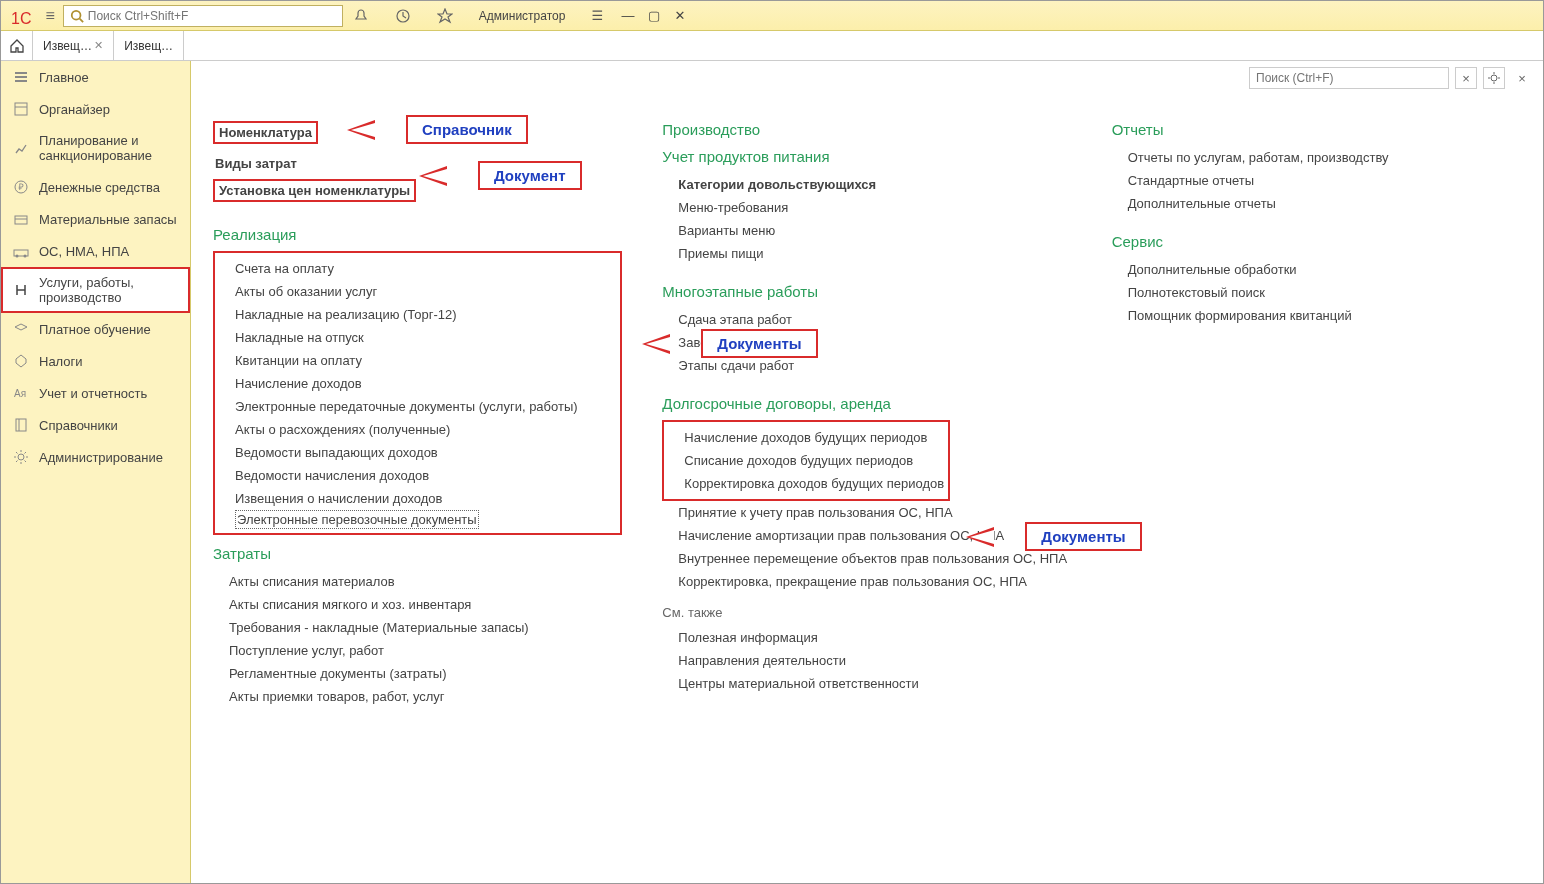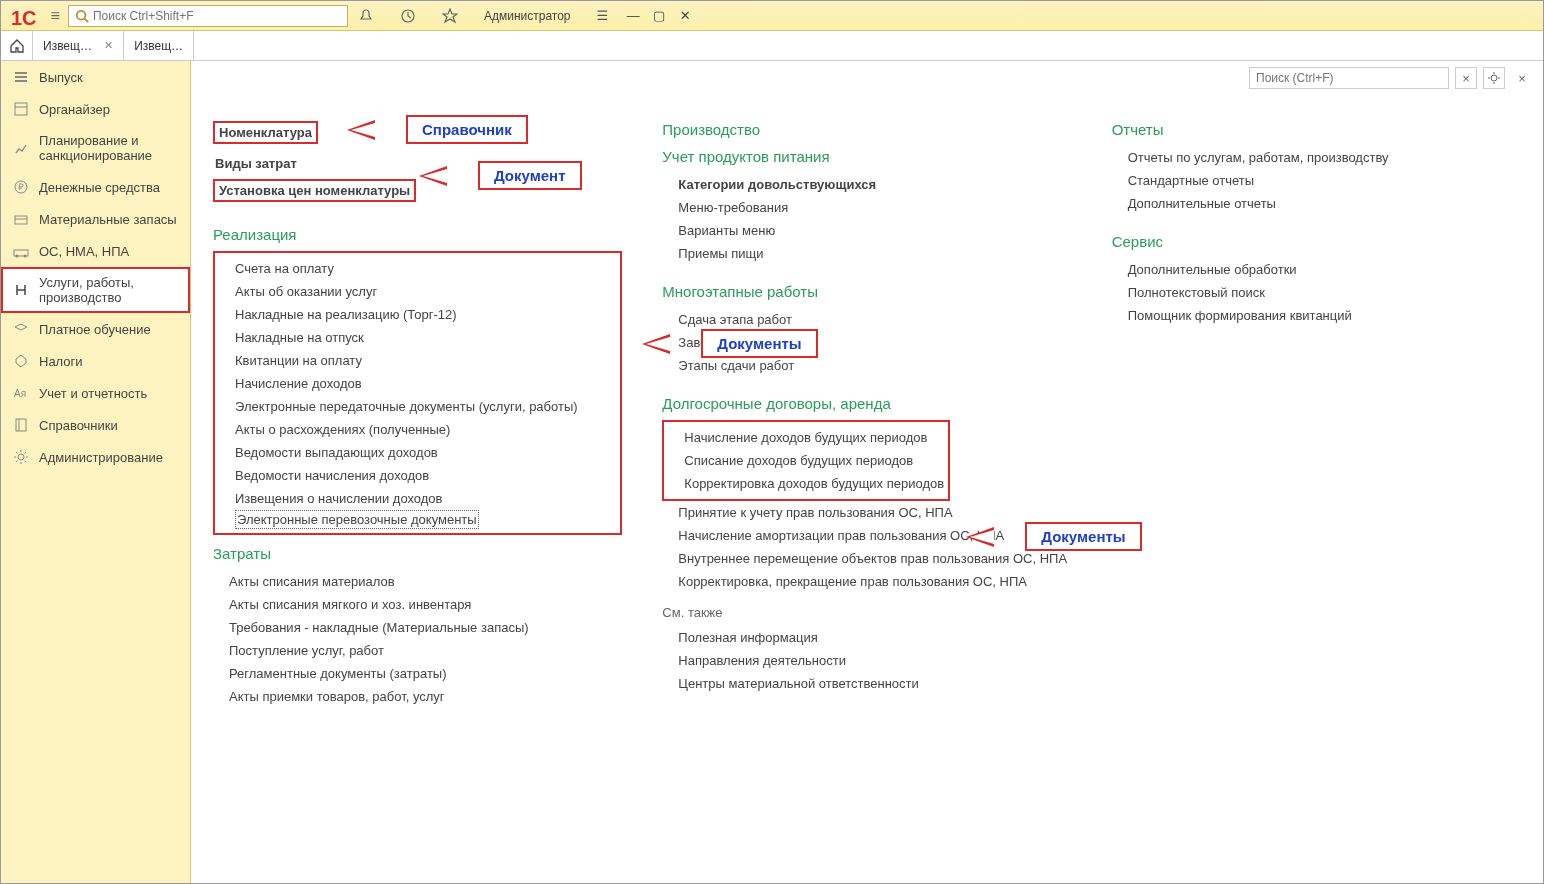--- a/index.html
+++ b/index.html
@@ -1,30 +1,30 @@
 <!DOCTYPE html>
 <html><head>
 <meta charset="utf-8">
 <style>
 * { margin: 0; padding: 0; box-sizing: border-box; font-family: Arial, sans-serif; }
 body { background: #fff; font-size: 13px; color: #333; width: 1544px; height: 884px; overflow: hidden; border: 1px solid #999; }
 .titlebar { height: 30px; background: linear-gradient(#fdf3c1, #fcefab); border-bottom: 1px solid #d6c96a; display: flex; align-items: center; padding: 0 4px; }
-.titlebar .logo { color: #d92b2b; font-weight: bold; font-size: 20px; padding: 0 6px; margin-top: 6px; }
+.titlebar .logo { color: #d92b2b; font-weight: normal; font-size: 16px; padding: 0 6px; margin-top: 6px; }
 .titlebar .hamburger { padding: 0 8px; font-size: 16px; color: #666; }
 .titlebar .title { flex: 1; color: #444; font-size: 13px; padding-left: 6px; }
 .titlebar .search { display: flex; align-items: center; background: #fff; border: 1px solid #c0b060; height: 22px; width: 280px; padding: 0 6px; }
 .titlebar .search svg { margin-right: 4px; }
 .titlebar .search input { border: none; outline: none; font-size: 12px; flex: 1; color: #999; background: transparent; }
 .titlebar .icons { display: flex; align-items: center; gap: 26px; padding: 0 10px; color: #555; }
 .titlebar .icons span { display: inline-flex; align-items: center; }
 .winbtns { display: flex; gap: 4px; padding: 0 4px; }
 .winbtns div { width: 22px; height: 18px; display: flex; align-items: center; justify-content: center; font-size: 13px; color: #444; }
 .tabs { height: 30px; background: #fff; border-bottom: 1px solid #ccc; display: flex; align-items: stretch; }
 .tabs .home { width: 32px; display: flex; align-items: center; justify-content: center; border-right: 1px solid #ccc; }
-.tabs .tab { display: flex; align-items: center; padding: 0 10px; border-right: 1px solid #ccc; font-size: 12px; color: #333; gap: 12px; justify-content: center; }
+.tabs .tab { display: flex; align-items: center; padding: 0 10px; border-right: 1px solid #ccc; font-size: 12px; color: #333; gap: 2px; justify-content: center; }
 .tabs .tab .x { color: #888; font-size: 11px; }
 .main { display: flex; height: calc(884px - 60px); }
 .sidebar { width: 190px; background: #fdf3c1; border-right: 1px solid #d6c96a; overflow-y: auto; }
 .sidebar .item { display: flex; align-items: center; gap: 10px; padding: 8px 12px; font-size: 13px; color: #444; cursor: pointer; }
 .sidebar .item.active { background: #fff; outline: 2px solid #d92b2b; outline-offset: -2px; }
 .sidebar .item svg { flex-shrink: 0; }
 .content { flex: 1; padding: 20px 22px; position: relative; overflow: auto; }
 .content .topbar { position: absolute; top: 6px; right: 10px; display: flex; align-items: center; gap: 6px; }
 .content .topbar input { width: 200px; height: 22px; border: 1px solid #ccc; padding: 8px 6px; font-size: 12px; color: #999; }
 .content .topbar .sm { width: 22px; height: 22px; display: flex; align-items: center; justify-content: center; border: 1px solid #ccc; color: #666; }
@@ -100,21 +100,21 @@
 </div>
 
 <div class="main">
   <div class="sidebar">
     <div class="item">
         <svg width="16" height="16">
           <rect x="2" y="3" width="12" height="2" fill="#888"></rect>
           <rect x="2" y="7" width="12" height="2" fill="#888"></rect>
           <rect x="2" y="11" width="12" height="2" fill="#888"></rect>
         </svg>
-        <span>Выпуск</span>
+        <span>Главное</span>
       </div>
     <div class="item">
         <svg width="16" height="16">
           <rect x="2" y="2" width="12" height="12" fill="none" stroke="#888"></rect>
           <line x1="2" y1="6" x2="14" y2="6" stroke="#888"></line>
         </svg>
         <span>Органайзер</span>
       </div>
     <div class="item">
         <svg width="16" height="16">

